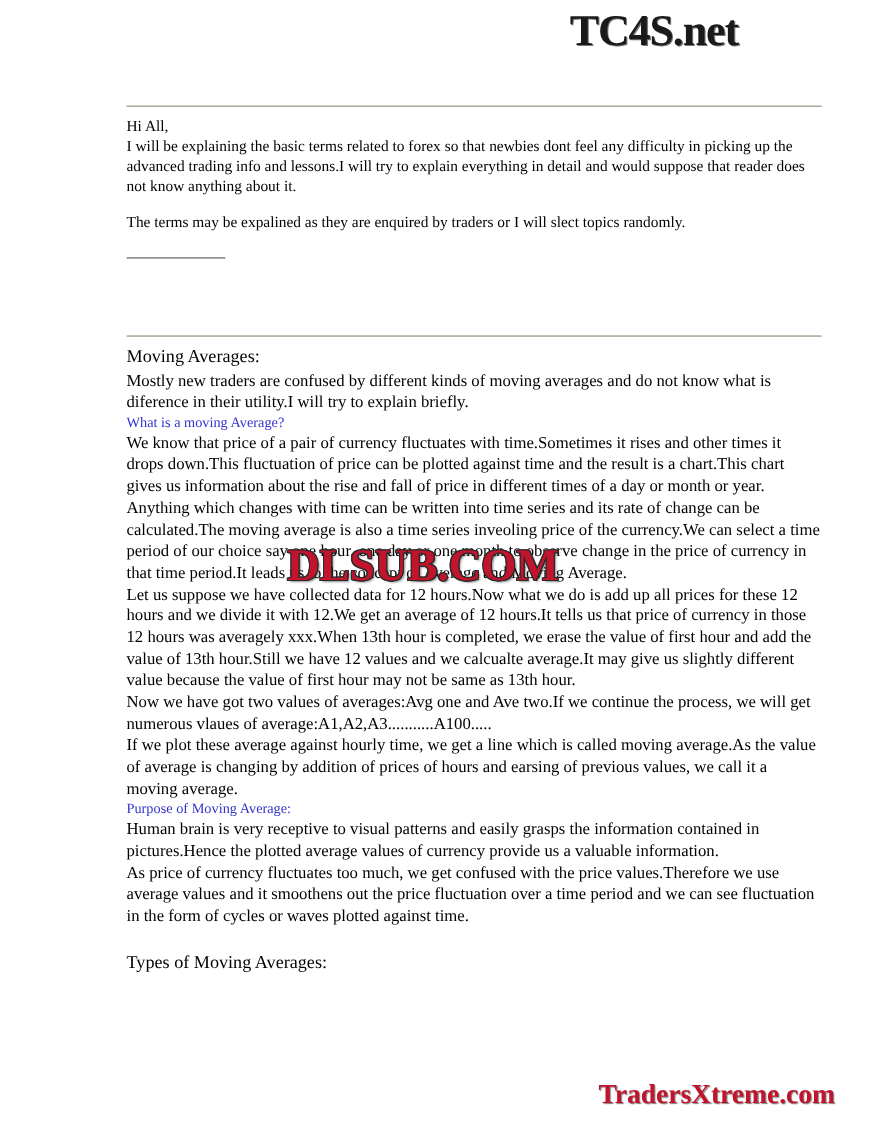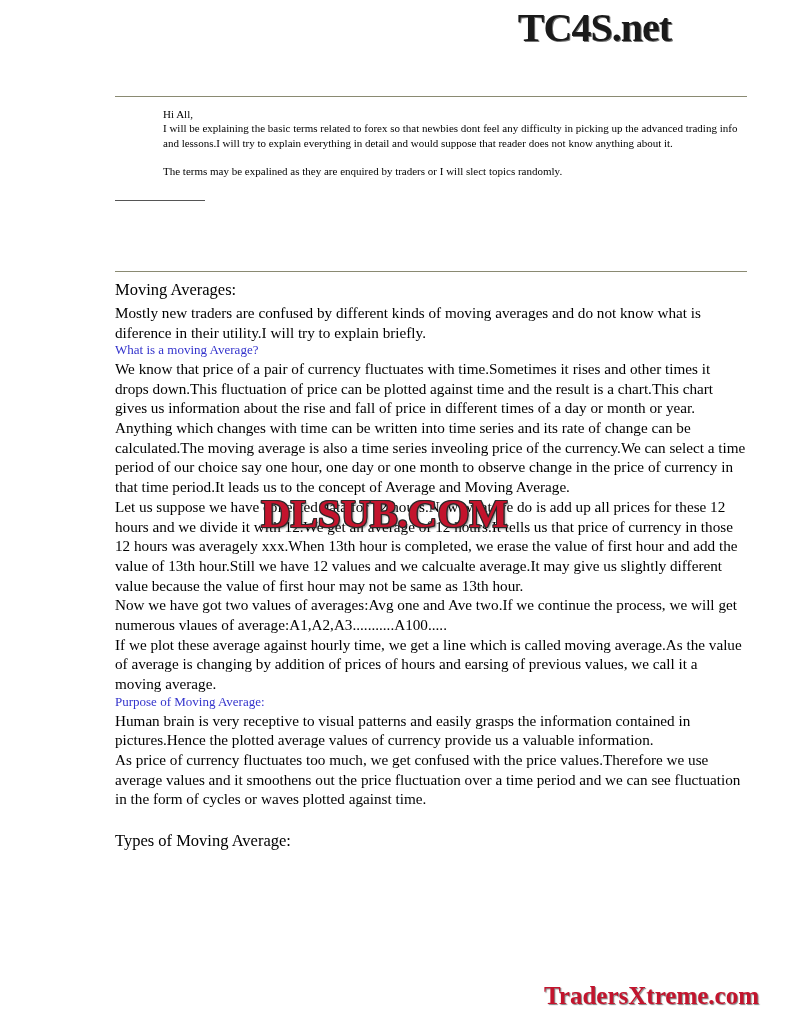--- a/index.html
+++ b/index.html
@@ -46,23 +46,22 @@
 
   .rule {
     border-top: 1px solid #8a8a72;
     height: 0;
     line-height: 0;
     font-size: 0;
   }
 
   .intro {
     padding-top: 10px;
-    font-size: 11px;
+    font-size: 14px;
     line-height: 1.30;
-    margin-left: 48px;
   }
   .intro p {
     margin: 0 0 0 0;
   }
   .intro p.gap {
     margin-top: 14px;
   }
 
   .short-rule {
     margin-top: 22px;
@@ -174,21 +173,21 @@
     <p class="subhead">What is a moving Average?</p>
     <p>We know that price of a pair of currency fluctuates with time.Sometimes it rises and other times it drops down.This fluctuation of price can be plotted against time and the result is a chart.This chart gives us information about the rise and fall of price in different times of a day or month or year. Anything which changes with time can be written into time series and its rate of change can be calculated.The moving average is also a time series inveoling price of the currency.We can select a time period of our choice say one hour, one day or one month to observe change in the price of currency in that time period.It leads us to the concept of Average and Moving Average.</p>
     <p>Let us suppose we have collected data for 12 hours.Now what we do is add up all prices for these 12 hours and we divide it with 12.We get an average of 12 hours.It tells us that price of currency in those 12 hours was averagely xxx.When 13th hour is completed, we erase the value of first hour and add the value of 13th hour.Still we have 12 values and we calcualte average.It may give us slightly different value because the value of first hour may not be same as 13th hour.</p>
     <p>Now we have got two values of averages:Avg one and Ave two.If we continue the process, we will get numerous vlaues of average:A1,A2,A3...........A100.....</p>
     <p>If we plot these average against hourly time, we get a line which is called moving average.As the value of average is changing by addition of prices of hours and earsing of previous values, we call it a moving average.</p>
     <p class="subhead">Purpose of Moving Average:</p>
     <p>Human brain is very receptive to visual patterns and easily grasps the information contained in pictures.Hence the plotted average values of currency provide us a valuable information.</p>
     <p>As price of currency fluctuates too much, we get confused with the price values.Therefore we use average values and it smoothens out the price fluctuation over a time period and we can see fluctuation in the form of cycles or waves plotted against time.</p>
   </div>
 
-  <div class="types-title">Types of Moving Average:</div>
+  <div class="types-title">Types of Moving Averages:</div>
 
 </div>
 
 <div class="watermark">DLSUB.COM</div>
 
 <div class="page-footer">
   <div class="brand-bottom">TradersXtreme.com</div>
 </div>
 
 </body></html>

